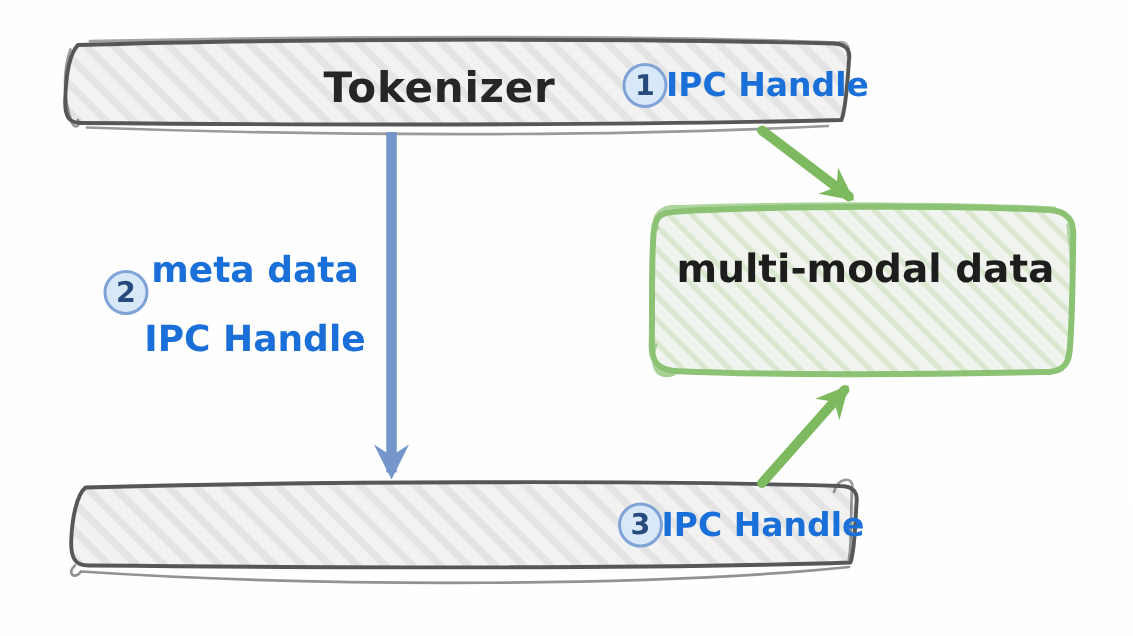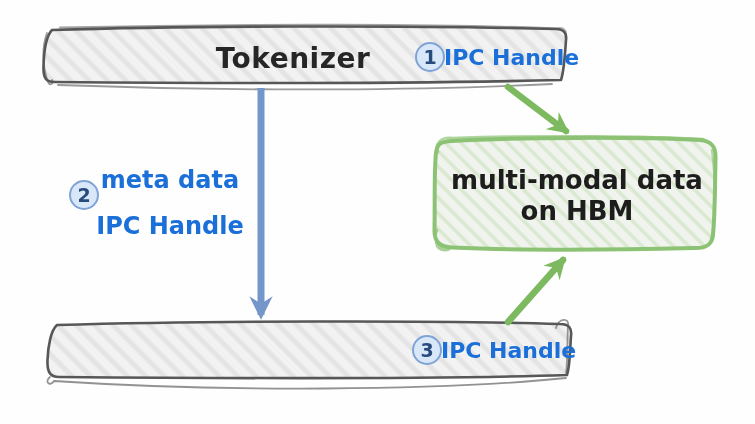--- a/index.html
+++ b/index.html
@@ -152,16 +152,15 @@
   <div class="abs badge" style="left:69px; top:180px;">2</div>
   <div class="abs blue-big" style="left:95px; top:166px; width:150px;">meta data</div>
   <div class="abs blue-big" style="left:92px; top:212px; width:156px;">IPC Handle</div>
 
 
   <div class="abs badge" style="left:412px; top:335px;">3</div>
   <div class="abs blue-small" style="left:441px; top:338px; width:120px;">IPC Handle</div>
 
   <div class="abs" style="left:447px; top:165px; width:260px;">
     <div class="hbm-label">multi-modal data</div>
-    <div class="hbm-label">on HBM</div>
   </div>
 
 </div>
 
 </body></html>

